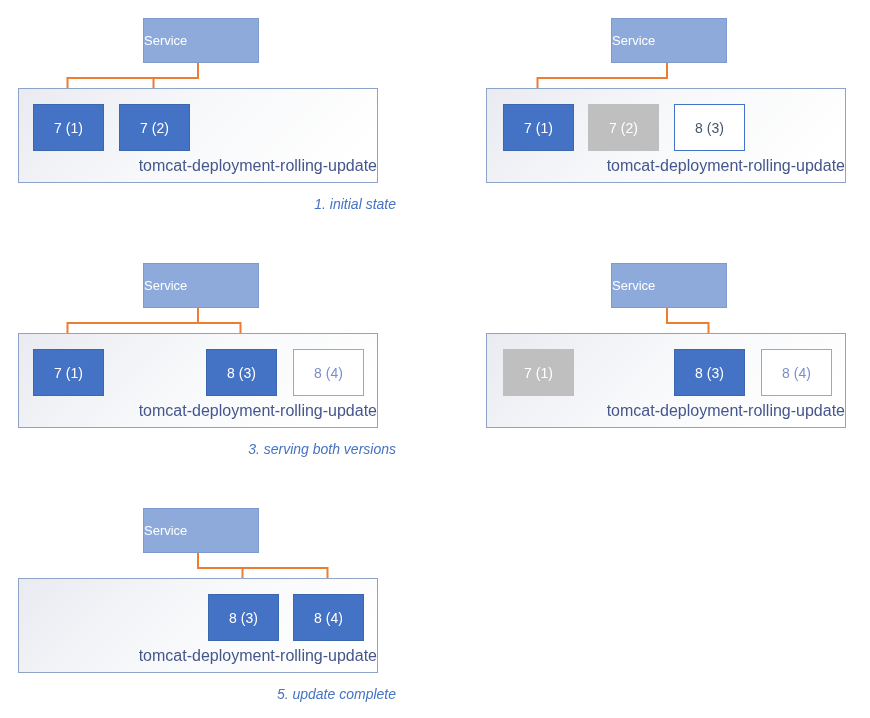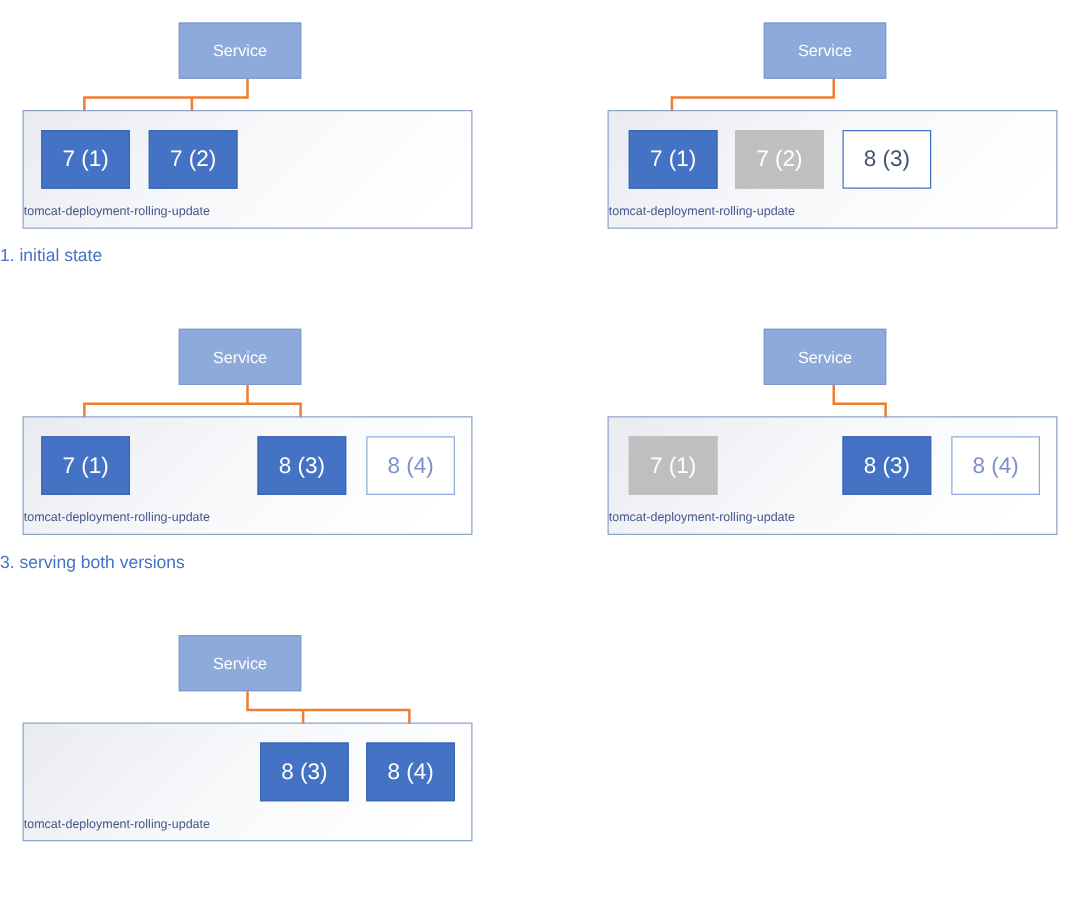--- a/index.html
+++ b/index.html
@@ -2,48 +2,48 @@
 <html style="--service-fill: #8EAADB; --service-border: #7E99CE; --pod-blue: #4472C4; --pod-blue-border: #3B66B0; --pod-gray: #BFBFBF; --outline-border-strong: #4472C4; --outline-border-light: #8EAADB; --outline-text-strong: #44546A; --outline-text-light: #7C8FCB; --container-border: #8EA3C8; --container-label: #44568C; --caption-color: #4472C4; --arrow-color: #ED7D31;"><head>
 <meta charset="utf-8">
 <style>
   html,body{margin:0;padding:0;background:#ffffff;}
   .stage{
     position:relative;width:870px;height:718px;background:#ffffff;overflow:hidden;
     font-family:"Liberation Sans",sans-serif;
   }
   .panel{position:absolute;width:436px;height:245px;}
   .service{
-    position:absolute;left:143px;top:18px;width:98px;height:45px;
+    position:absolute;left:143px;top:18px;width:116px;height:45px;
     background:var(--service-fill);border:1px solid var(--service-border);
-    display:flex;align-items:center;justify-content:center;
+    display:flex;align-items:center;
     color:#ffffff;font-size:13px;box-sizing:border-box;
   }
   .arrows{position:absolute;left:0;top:0;width:436px;height:245px;pointer-events:none;}
   .aline{fill:none;stroke:var(--arrow-color);stroke-width:2;}
   .ahead{fill:var(--arrow-color);stroke:none;}
   .deployment{
     position:absolute;left:18px;top:88px;width:360px;height:95px;box-sizing:border-box;
     border:1px solid var(--container-border);
     background:linear-gradient(135deg,#e9ebf1 0%,#f7f8fa 45%,#ffffff 90%);
   }
   .pod{
     position:absolute;top:15px;width:71px;height:47px;box-sizing:border-box;
-    display:flex;align-items:center;justify-content:center;font-size:18px;
+    display:flex;align-items:center;justify-content:center;font-size:14px;
   }
   .pod-solid{background:var(--pod-blue);border:1px solid var(--pod-blue-border);color:#ffffff;}
   .pod-gray{background:var(--pod-gray);border:1px solid var(--pod-gray);color:#ffffff;}
   .pod-outline{background:#ffffff;border:1.5px solid var(--outline-border-strong);color:var(--outline-text-strong);}
   .pod-outline-light{background:#ffffff;border:1.5px solid var(--outline-border-light);color:var(--outline-text-light);}
   .dep-label{
-    position:absolute;left:0;right:0;bottom:7px;text-align:left;
-    color:var(--container-label);font-size:10px;margin-top:21px;
+    position:absolute;left:0;right:0;bottom:7px;text-align:right;
+    color:var(--container-label);font-size:16px;margin-top:21px;
   }
   .caption{
-    position:absolute;left:0;top:196px;width:396px;text-align:left;
-    color:var(--caption-color);font-size:14px;
+    position:absolute;left:0;top:196px;width:396px;text-align:right;
+    color:var(--caption-color);font-size:14px;font-style:italic;
   }
 </style>
 </head>
 <body>
 
 <div class="stage">
 
   <section class="panel" style="left:0;top:0">
     <div class="service">
       <span>Service</span>
@@ -147,15 +147,16 @@
     </svg>
     <div class="deployment">
       <div class="pod pod-solid" style="left:189px">
         <span>8 (3)</span>
       </div>
       <div class="pod pod-solid" style="left:274px">
         <span>8 (4)</span>
       </div>
       <div class="dep-label">tomcat-deployment-rolling-update</div>
     </div>
+    <div class="caption">5. update complete</div>
   </section>
 
 </div>
 
 </body></html>

